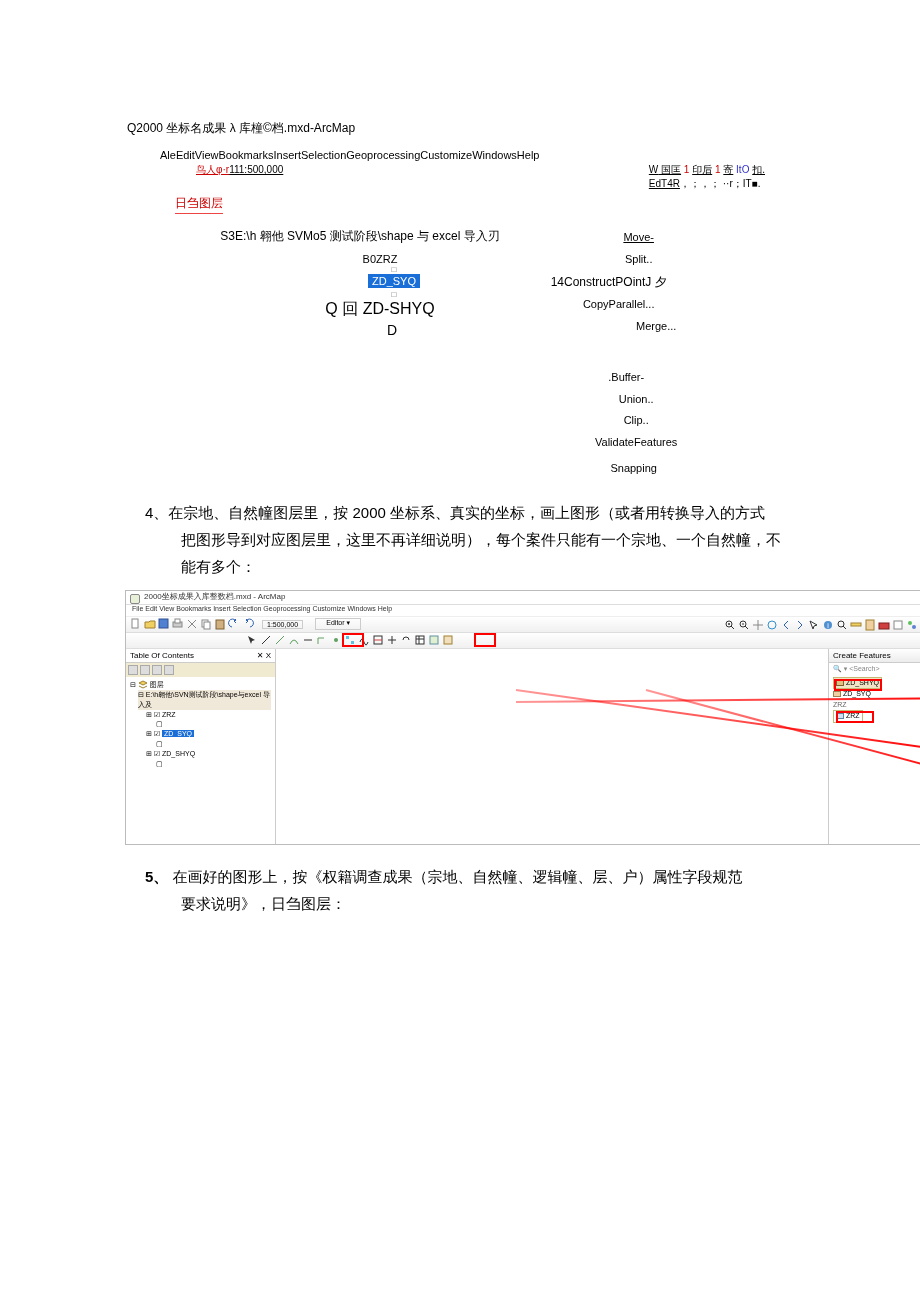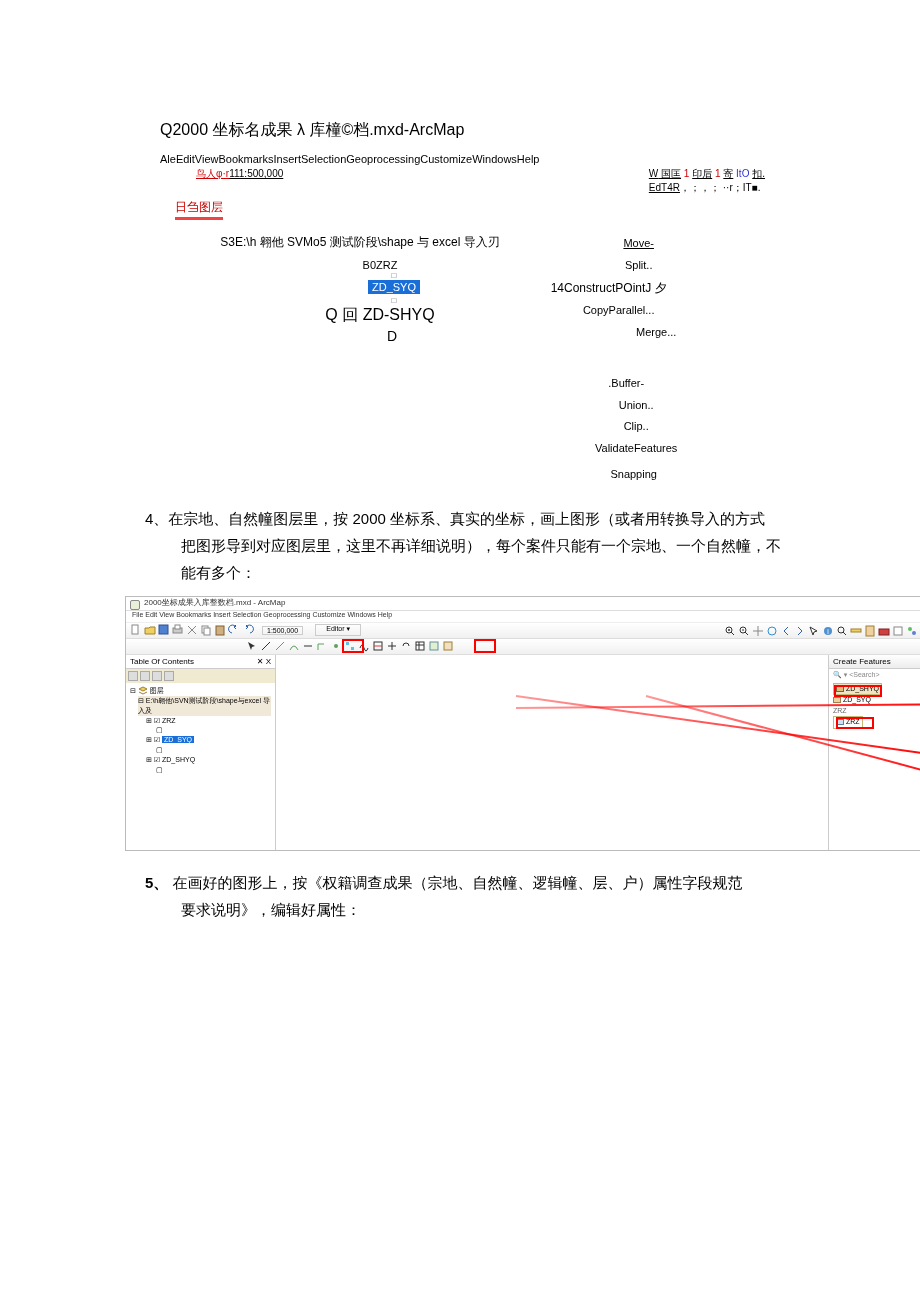--- a/index.html
+++ b/index.html
@@ -8,22 +8,22 @@
       font-size: 12px;
       background: #fff;
       width: 920px;
       padding: 120px 40px 40px 40px;
       color: #000;
     }
     .doc-content {
       width: 100%;
     }
     .title-line {
-      font-size: 16px;
-      margin-left: 120px;
+      font-size: 12px;
+      margin-left: 87px;
       margin-bottom: 12px;
     }
     .menu-line {
       font-size: 11px;
       margin-left: 120px;
       margin-bottom: 2px;
     }
     .top-row {
       display: flex;
       margin-left: 156px;
@@ -49,21 +49,21 @@
       margin-bottom: 20px;
     }
     .layers-section {
       margin-left: 135px;
       margin-bottom: 8px;
     }
     .layers-header {
       color: #c00;
       font-size: 12px;
       margin-bottom: 6px;
-      border-bottom: 3px solid #ef4444;
+      border-bottom: 1px solid #ef4444;
       display: inline-block;
       padding-bottom: 1px;
     }
     .two-col {
       display: flex;
     }
     .left-col {
       width: 360px;
     }
     .path-line {
@@ -554,15 +554,15 @@
           <div style="border:1px solid #c8b878;display:inline-block;padding:0 2px;"><span style="display:inline-block;width:8px;height:6px;background:#d0e0f0;border:1px solid #6080a0;vertical-align:middle;"></span> <span>ZRZ</span></div>
         </div>
       </div>
       <div class="redbox3"></div>
       <div class="redbox4"></div>
     </div>
   </div>
 
   <div class="body-para">
     <span style="font-weight:bold;">5、</span><span> 在画好的图形上，按《权籍调查成果（宗地、自然幢、逻辑幢、层、户）属性字段规范</span><br>
-    <span class="indent-line">要求说明》，编辑好属性：</span>
+    <span class="indent-line">要求说明》，日刍图层：</span>
   </div>
 </div>
 
 </body></html>

